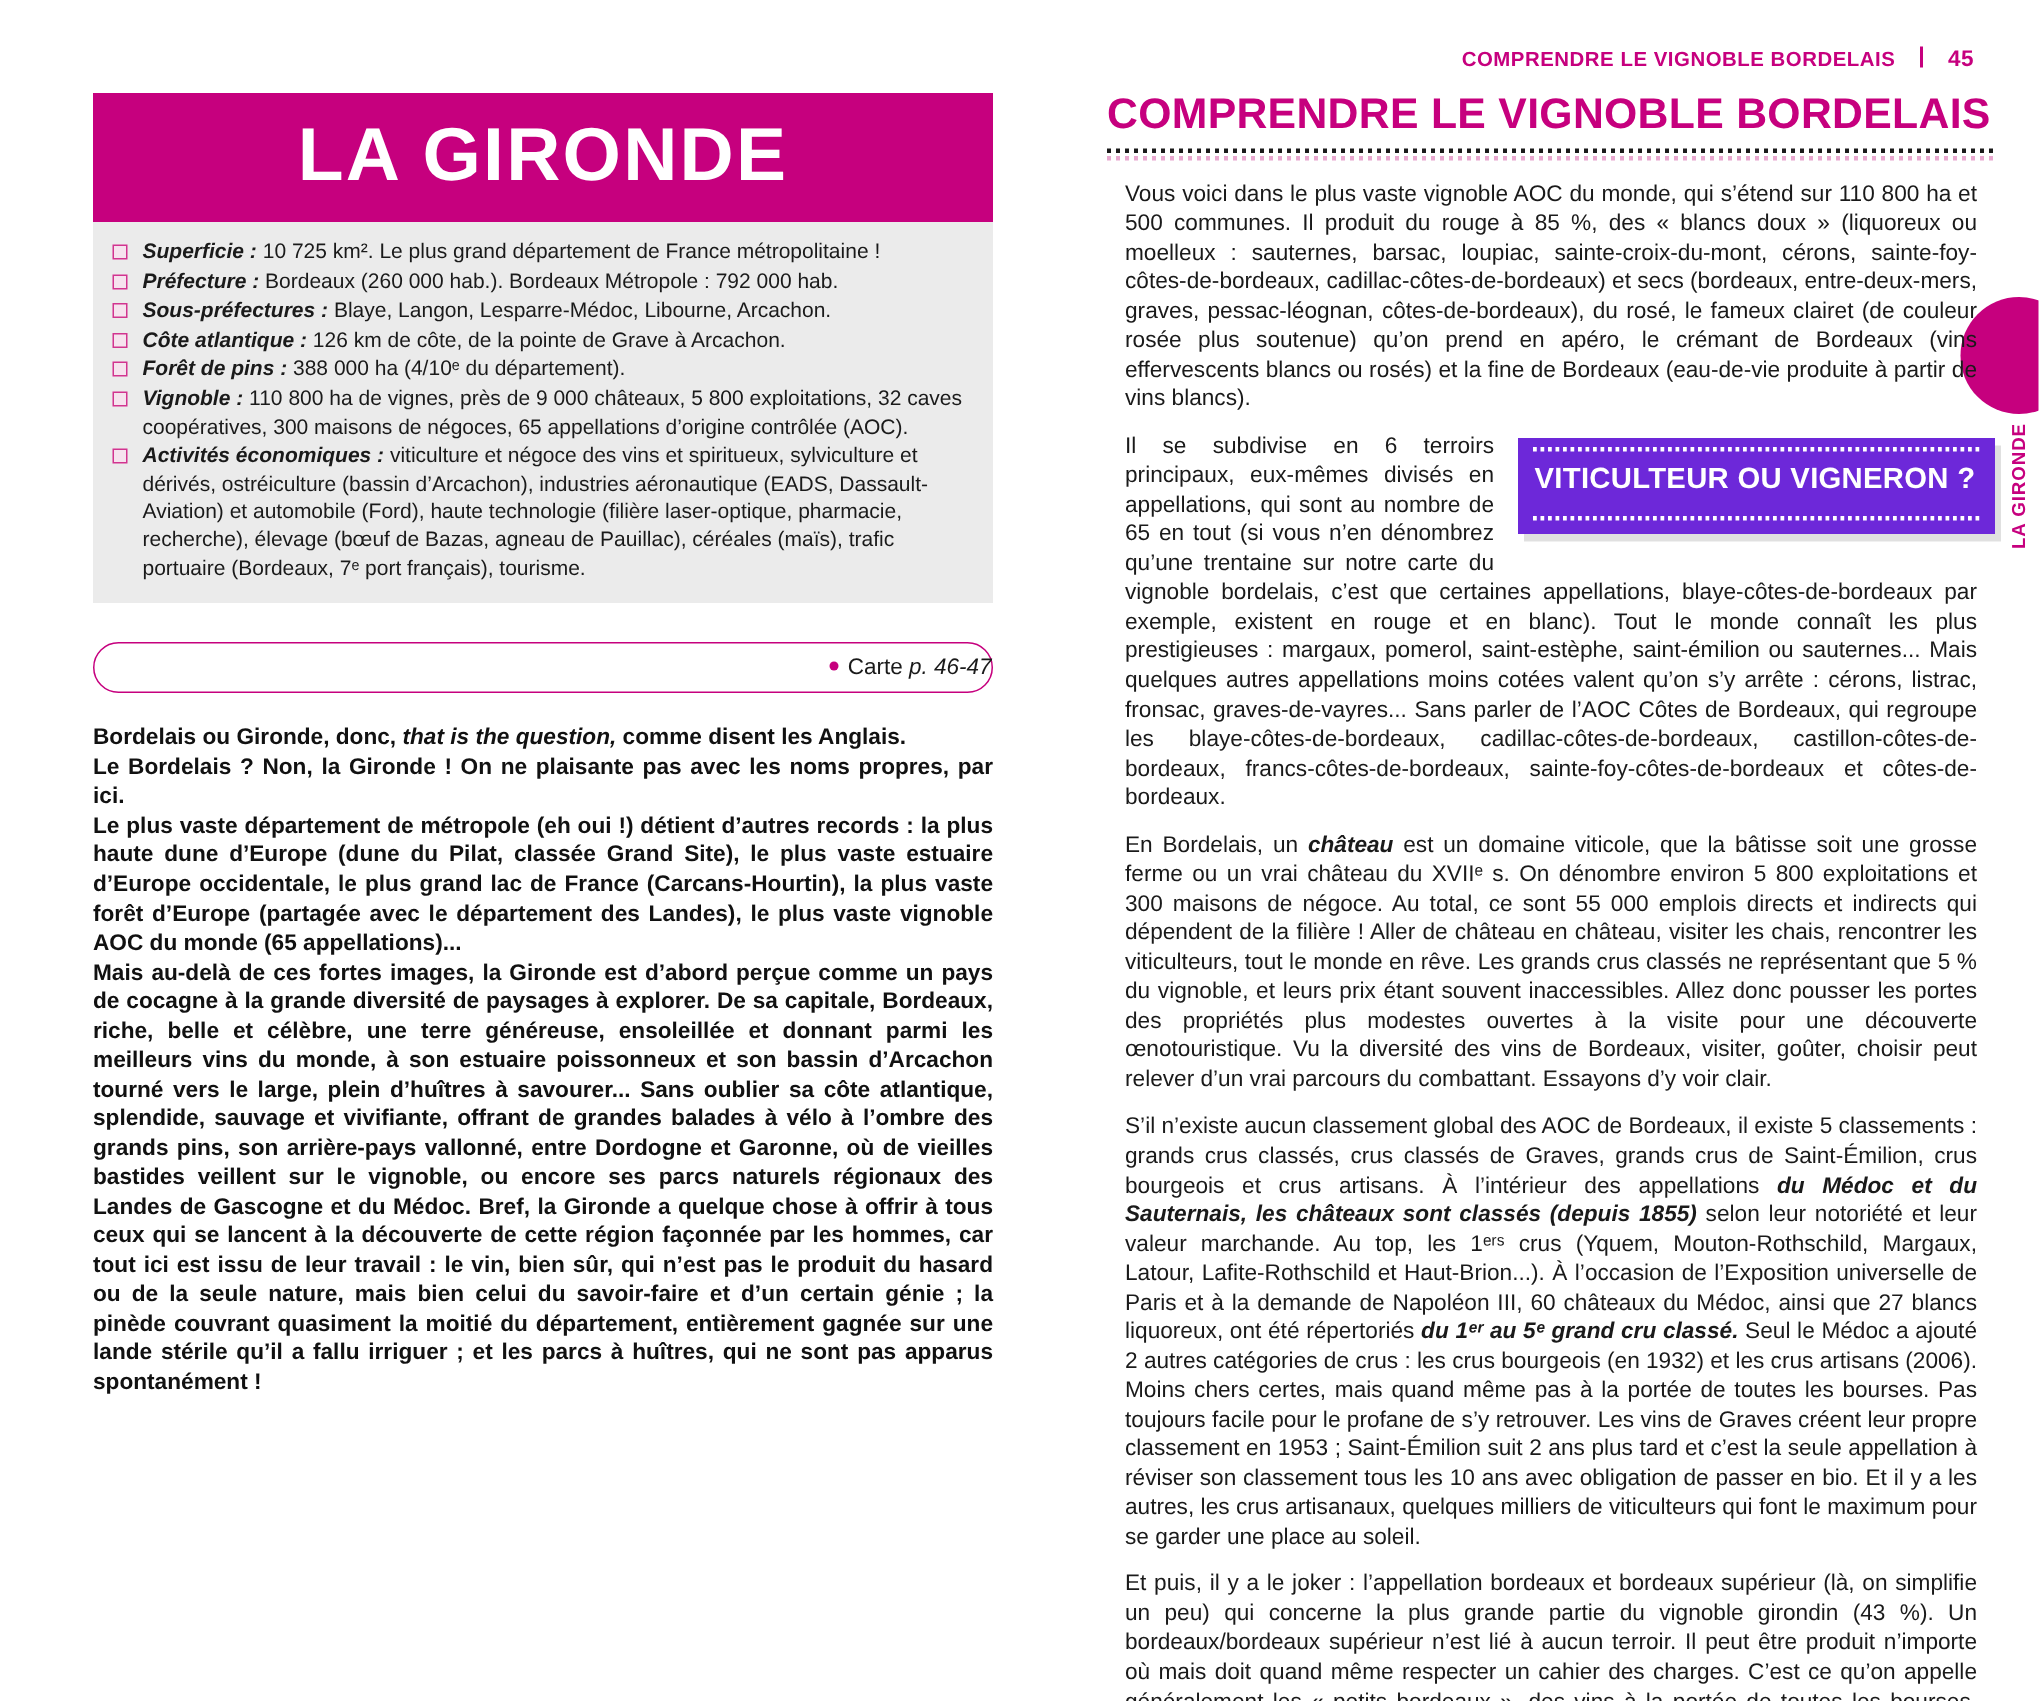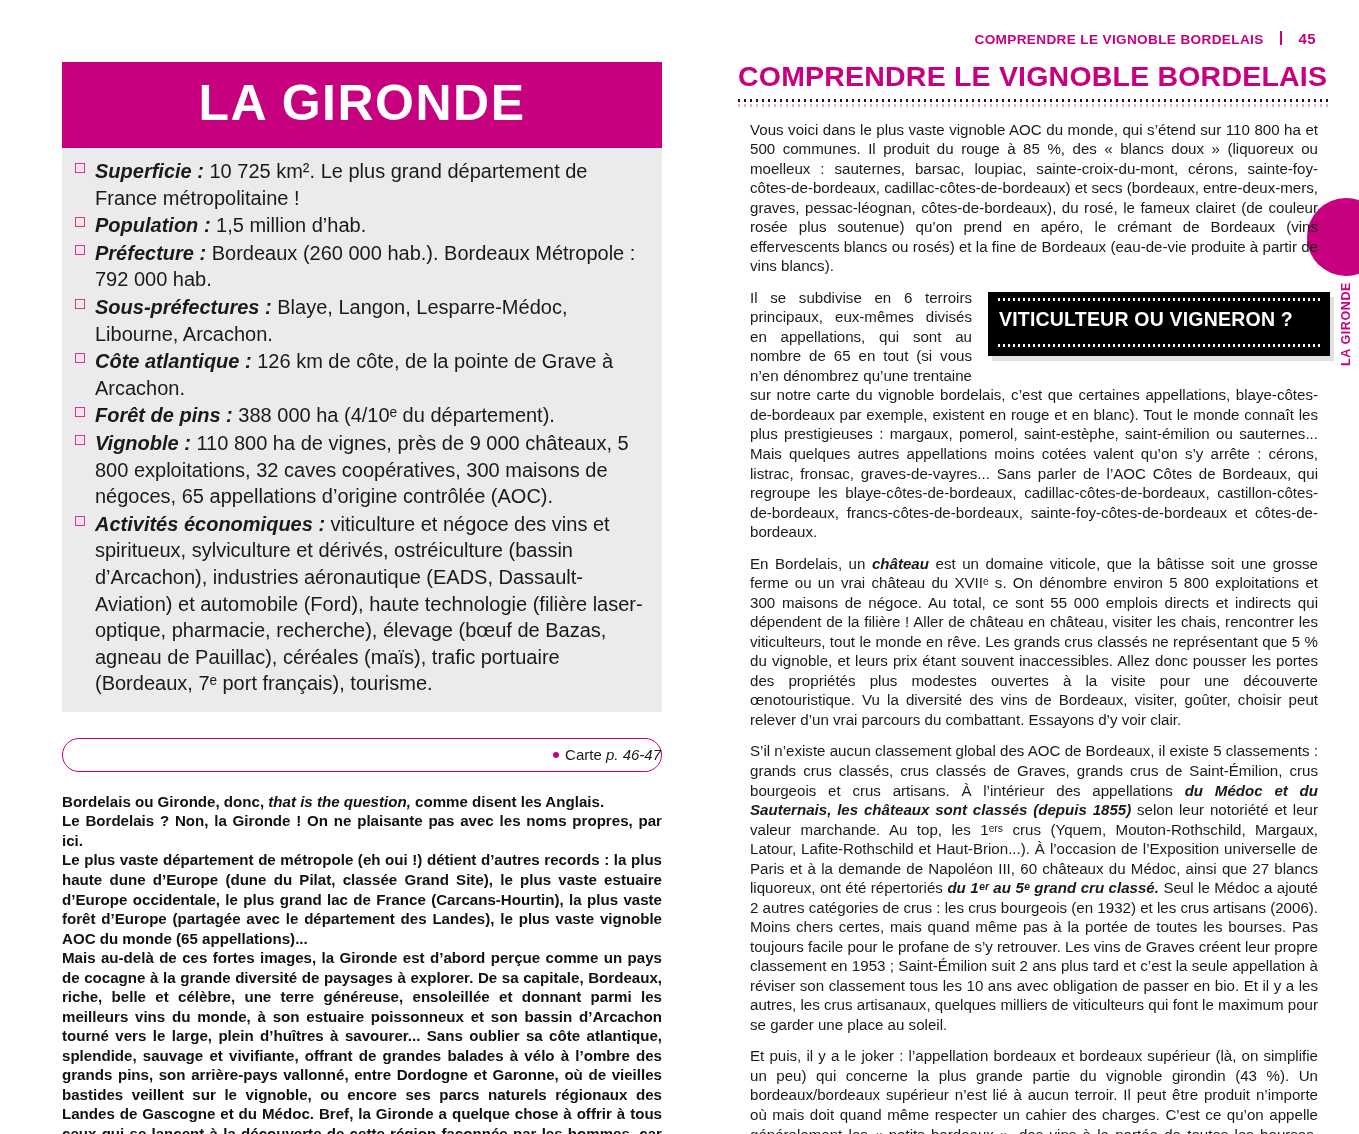--- a/index.html
+++ b/index.html
@@ -102,21 +102,21 @@
 
   .abc-box {
     background: #ebebeb;
     padding: 10px 14px 14px 10px;
     margin-top: 0;
   }
   .abc-list { list-style: none; margin: 0; padding: 0; }
   .abc-list li {
     position: relative;
     padding-left: 23px;
-    font-size: 20px;
+    font-size: 14px;
     line-height: 1.33;
     margin-bottom: 1px;
   }
   .abc-list li .bullet {
     position: absolute;
     left: 3px;
     top: 5px;
     width: 8px;
     height: 8px;
     border: 1.6px solid #d1358f;
@@ -190,23 +190,23 @@
     text-align: justify;
   }
   .body-text p { margin: 12px; }
   .body-text .bi { font-weight: bold; font-style: italic; }
 
   
   .wrap-block { position: relative; }
 
   .callout {
     float: right;
-    width: 342px;
+    width: 318px;
     margin: 4px 0 23px 16px;
-    background: #000000;
+    background: #6d28d9;
     color: #ffffff;
     padding: 0 0 9px 0;
     box-shadow: 4px 5px 0 rgba(0,0,0,0.12);
   }
   .callout-rule {
     height: 3px;
     margin: 6px 10px 0 10px;
     background-image: linear-gradient(to right, #ffffff 2.2px, transparent 2.2px);
     background-size: 5px 3px;
     background-repeat: repeat-x;
@@ -249,24 +249,20 @@
   <div class="col-left">
 
     <div class="banner">LA GIRONDE</div>
 
 
     <div class="abc-box">
       <ul class="abc-list">
         <li>
           <span class="bullet"></span>
           <span class="term">Superficie :</span><span> 10 725 km². Le plus grand département de France métropolitaine !</span>
-        </li>
-        <li>
-          <span class="bullet"></span>
-          <span class="term">Population :</span><span> 1,5 million d’hab.</span>
         </li>
         <li>
           <span class="bullet"></span>
           <span class="term">Préfecture :</span><span> Bordeaux (260 000 hab.). Bordeaux Métropole : 792 000 hab.</span>
         </li>
         <li>
           <span class="bullet"></span>
           <span class="term">Sous-préfectures :</span><span> Blaye, Langon, Lesparre-Médoc, Libourne, Arcachon.</span>
         </li>
         <li>

